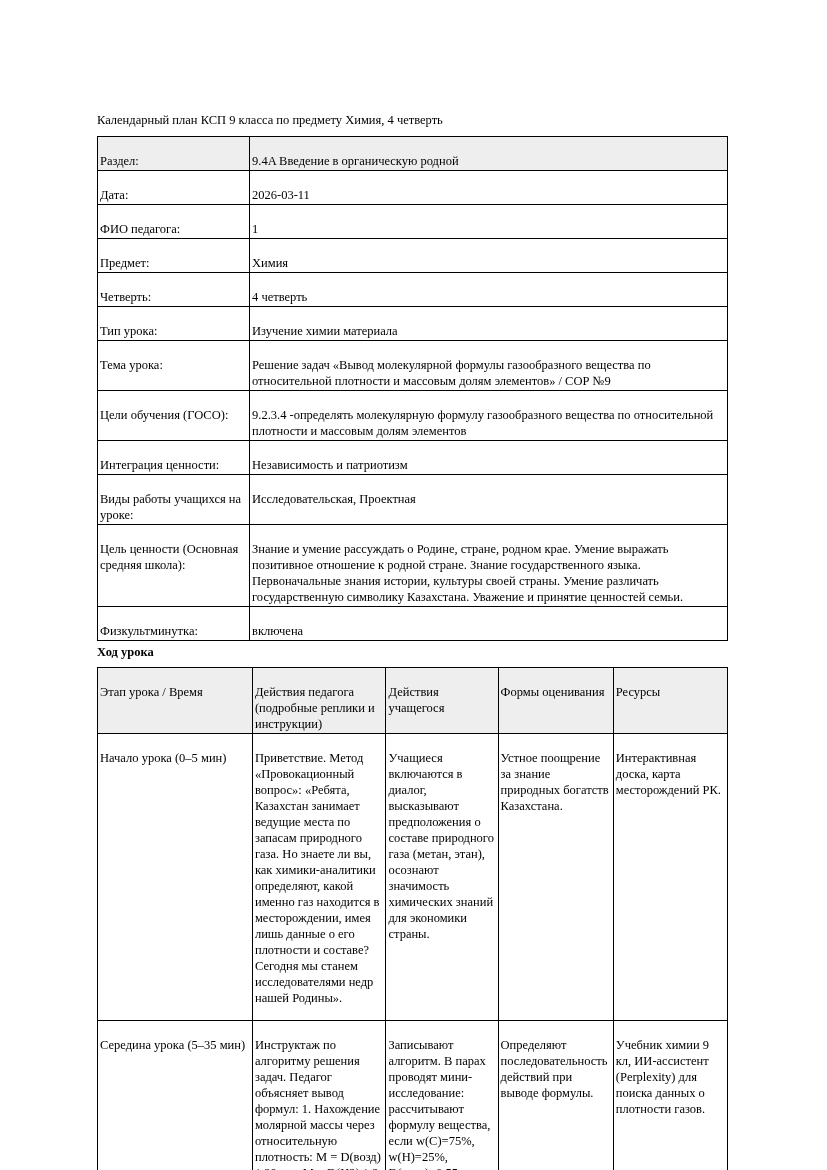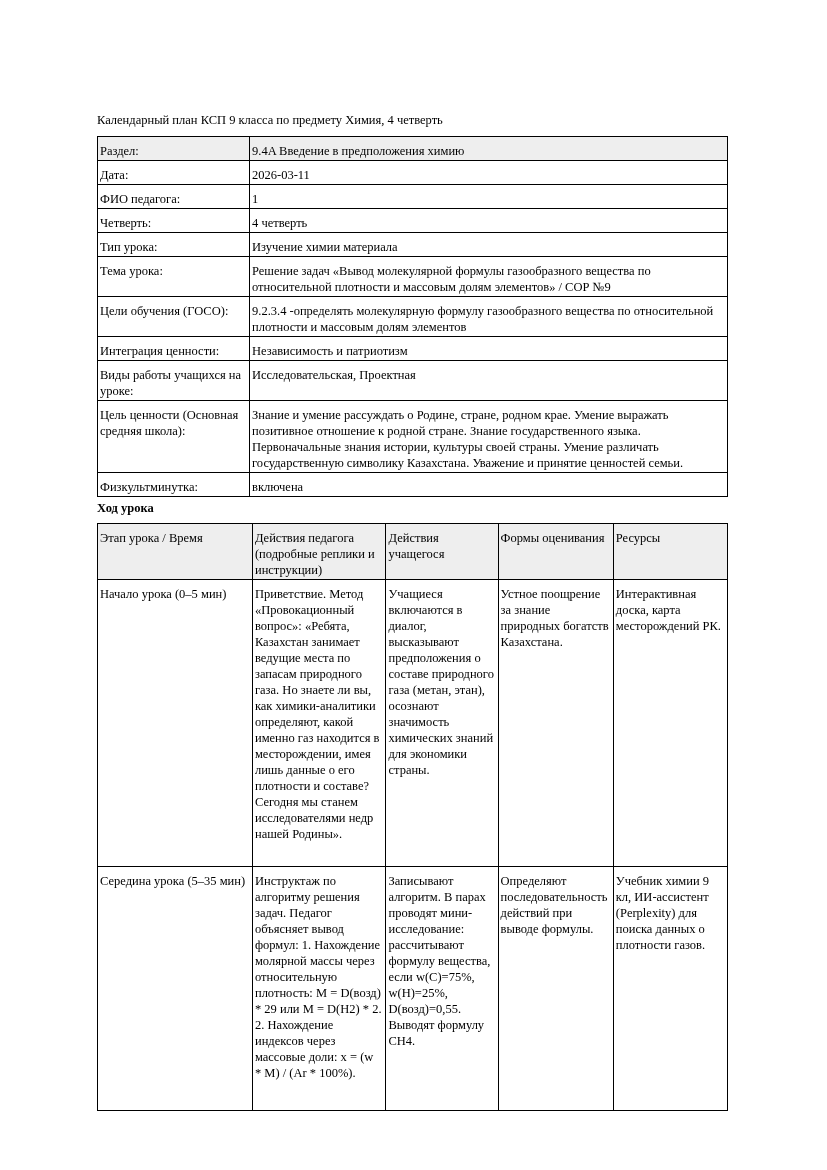--- a/index.html
+++ b/index.html
@@ -10,21 +10,21 @@
     overflow:hidden;
     font-family:"Liberation Serif", "DejaVu Serif", serif;
     color:#000000;
   }
   .content { position:absolute; left:97px; top:112px; width:736px; }
   .doc-title { font-size:12.5px; line-height:16px; margin:0 0 8px 0; font-weight:normal; }
   table { border-collapse:collapse; table-layout:fixed; width:631px; font-size:12.5px; line-height:16px; }
   td, th {
     border:1px solid #000000;
     vertical-align:top;
-    padding:6px 3px 1px 2px;
+    padding:16px 3px 1px 2px;
     text-align:left;
     font-weight:normal;
     overflow-wrap:break-word;
     word-wrap:break-word;
   }
   .hdr td, .hdr th { background:#eeeeee; }
   .info-table .col-label { width:152px; }
   .section-heading { font-size:12.5px; line-height:16px; margin:3px 0 7px 0; font-weight:bold; }
   .lesson-table .c1 { width:152px; }
   .lesson-table .c2 { width:131px; }
@@ -43,29 +43,33 @@
     <p class="doc-title">Календарный план КСП 9 класса по предмету Химия, 4 четверть</p>
 
     <table class="info-table">
       <colgroup>
           <col class="col-label">
           <col>
         </colgroup>
       <tbody>
         <tr class="hdr">
           <td>Раздел:</td>
-          <td>9.4A Введение в предположения химию</td>
+          <td>9.4A Введение в органическую родной</td>
         </tr>
         <tr>
           <td>Дата:</td>
           <td>2026-03-11</td>
         </tr>
         <tr>
           <td>ФИО педагога:</td>
           <td>1</td>
+        </tr>
+        <tr>
+          <td>Предмет:</td>
+          <td>Химия</td>
         </tr>
         <tr>
           <td>Четверть:</td>
           <td>4 четверть</td>
         </tr>
         <tr>
           <td>Тип урока:</td>
           <td>Изучение химии материала</td>
         </tr>
         <tr>

